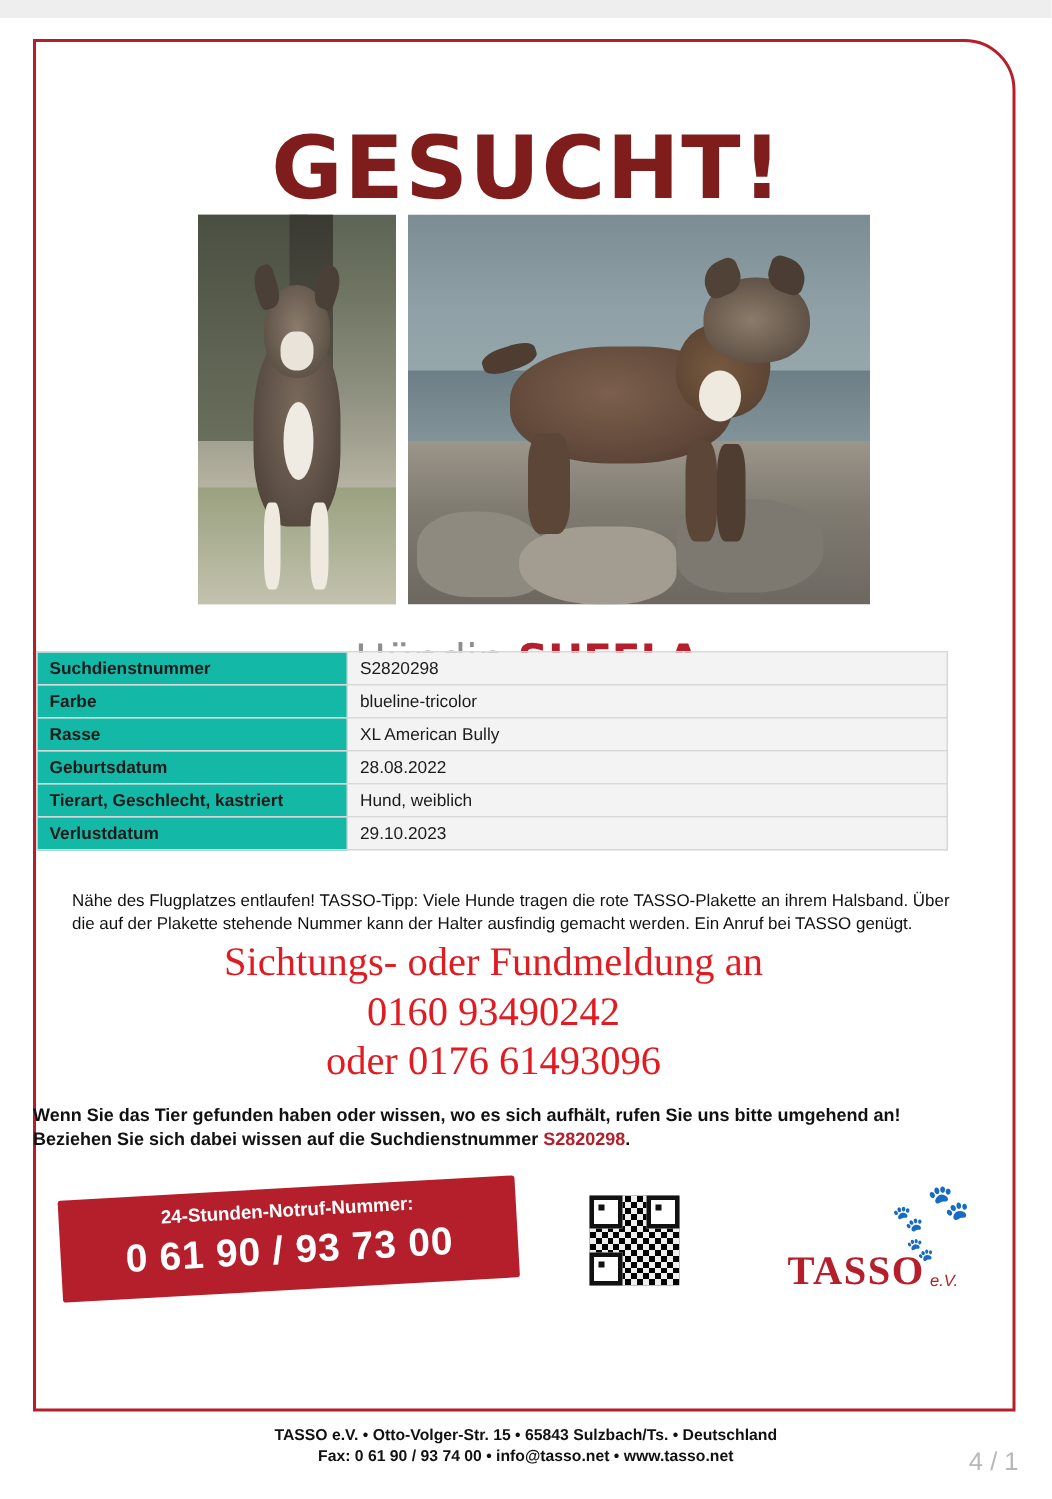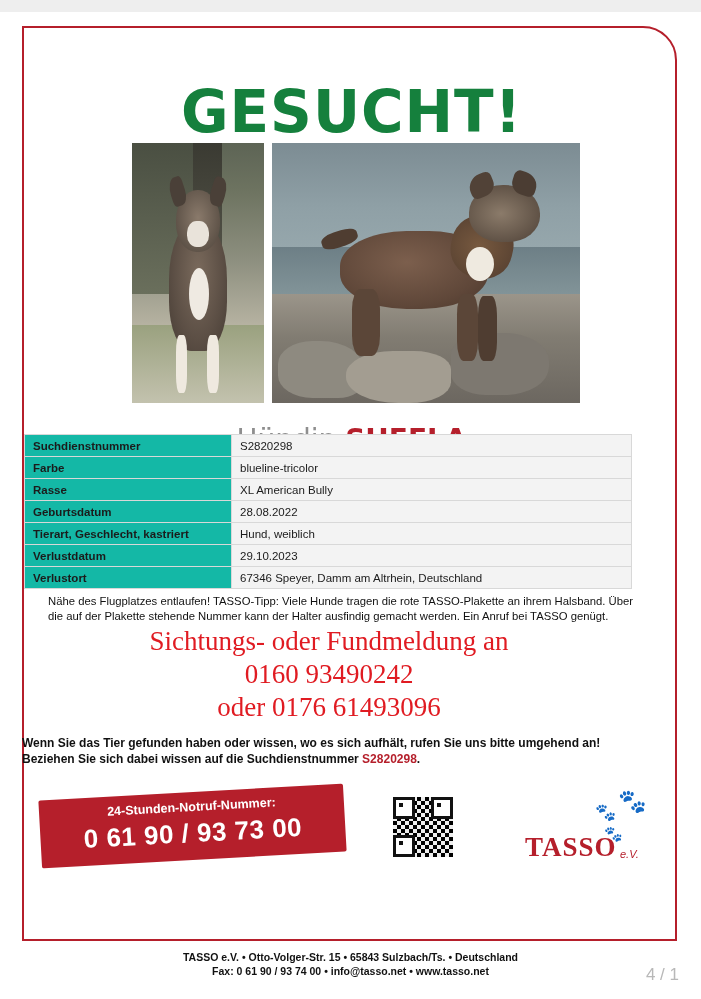--- a/index.html
+++ b/index.html
@@ -37,21 +37,21 @@
     border: 2px solid #b51f2b;
     border-top-right-radius: 34px;
     box-sizing: border-box;
   }
   .title {
     position: absolute;
     left: 0;
     top: 50px;
     width: 655px;
     text-align: center;
-    color: #15803d;
+    color: #7f1d1d;
     font-size: 58px;
     font-weight: bold;
     letter-spacing: 1px;
     font-family: "DejaVu Sans", sans-serif;
   }
   .photos {
     position: absolute;
     left: 108px;
     top: 115px;
     width: 448px;
@@ -383,24 +383,20 @@
         <td class="v">28.08.2022</td>
       </tr>
       <tr>
         <td class="k">Tierart, Geschlecht, kastriert</td>
         <td class="v">Hund, weiblich</td>
       </tr>
       <tr>
         <td class="k">Verlustdatum</td>
         <td class="v">29.10.2023</td>
       </tr>
-      <tr>
-        <td class="k">Verlustort</td>
-        <td class="v">67346 Speyer, Damm am Altrhein, Deutschland</td>
-      </tr>
     </tbody>
   </table>
 
   <div class="freetext">Nähe des Flugplatzes entlaufen! TASSO-Tipp: Viele Hunde tragen die rote TASSO-Plakette an ihrem Halsband. Über die auf der Plakette stehende Nummer kann der Halter ausfindig gemacht werden. Ein Anruf bei TASSO genügt.</div>
 
   <div class="redmsg">
     <div>Sichtungs- oder Fundmeldung an</div>
     <div>0160 93490242</div>
     <div>oder 0176 61493096</div>
   </div>

